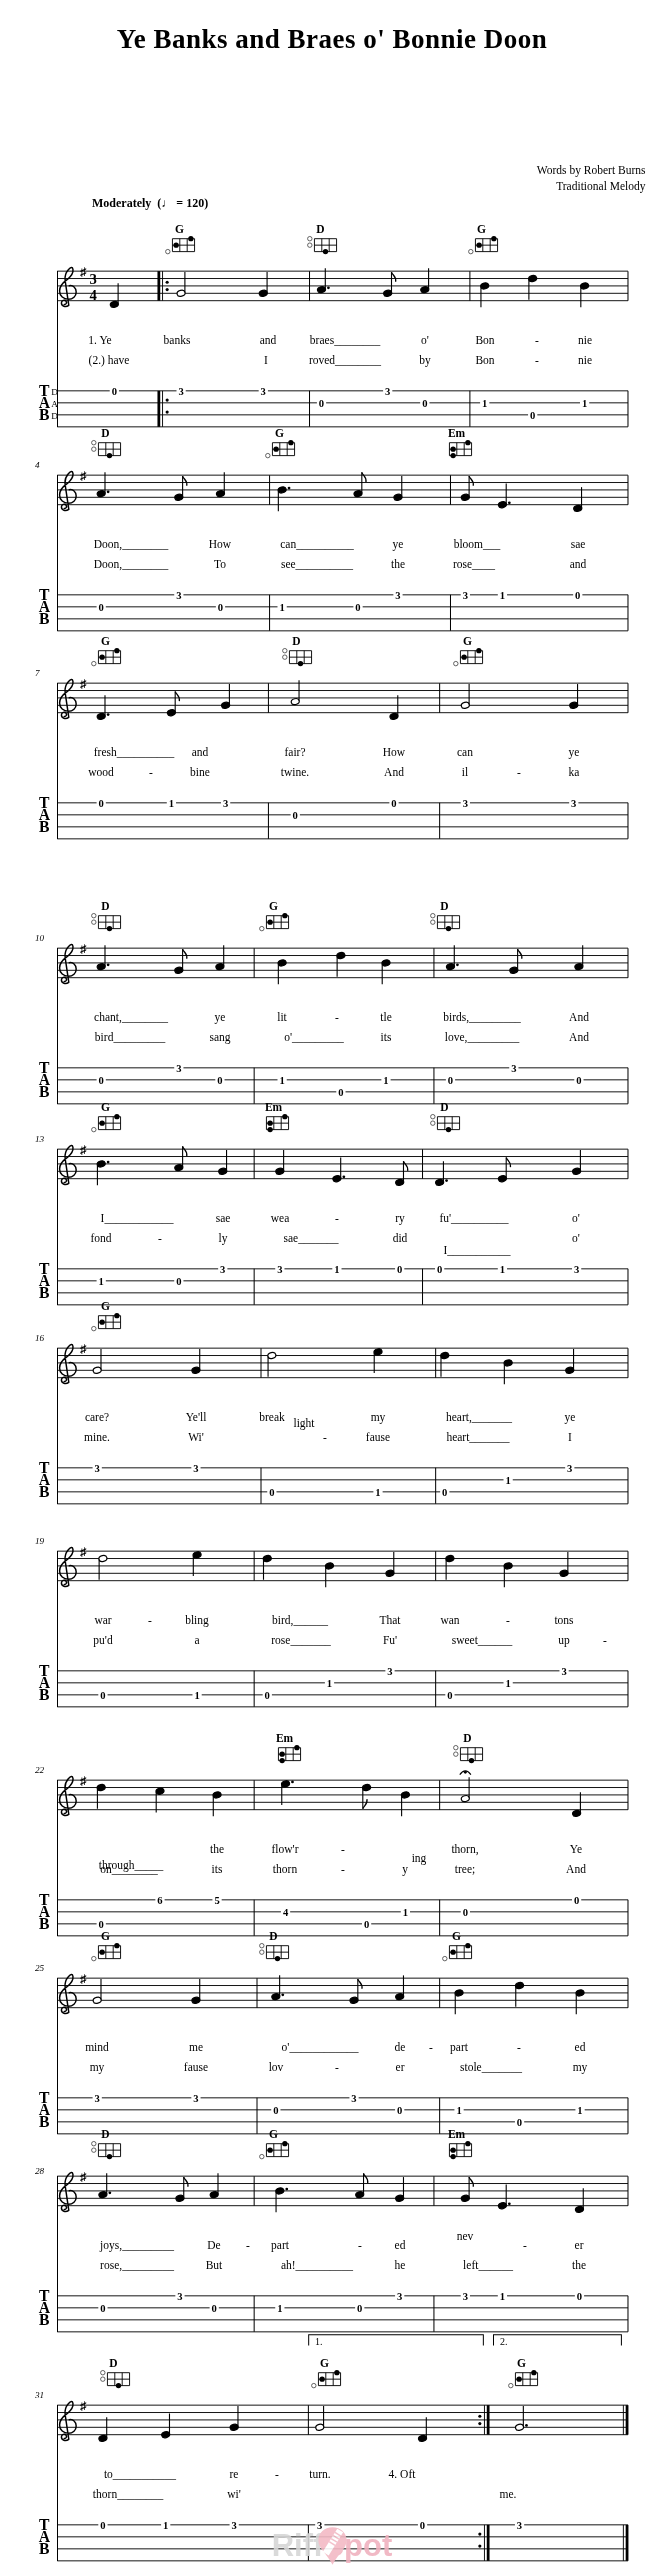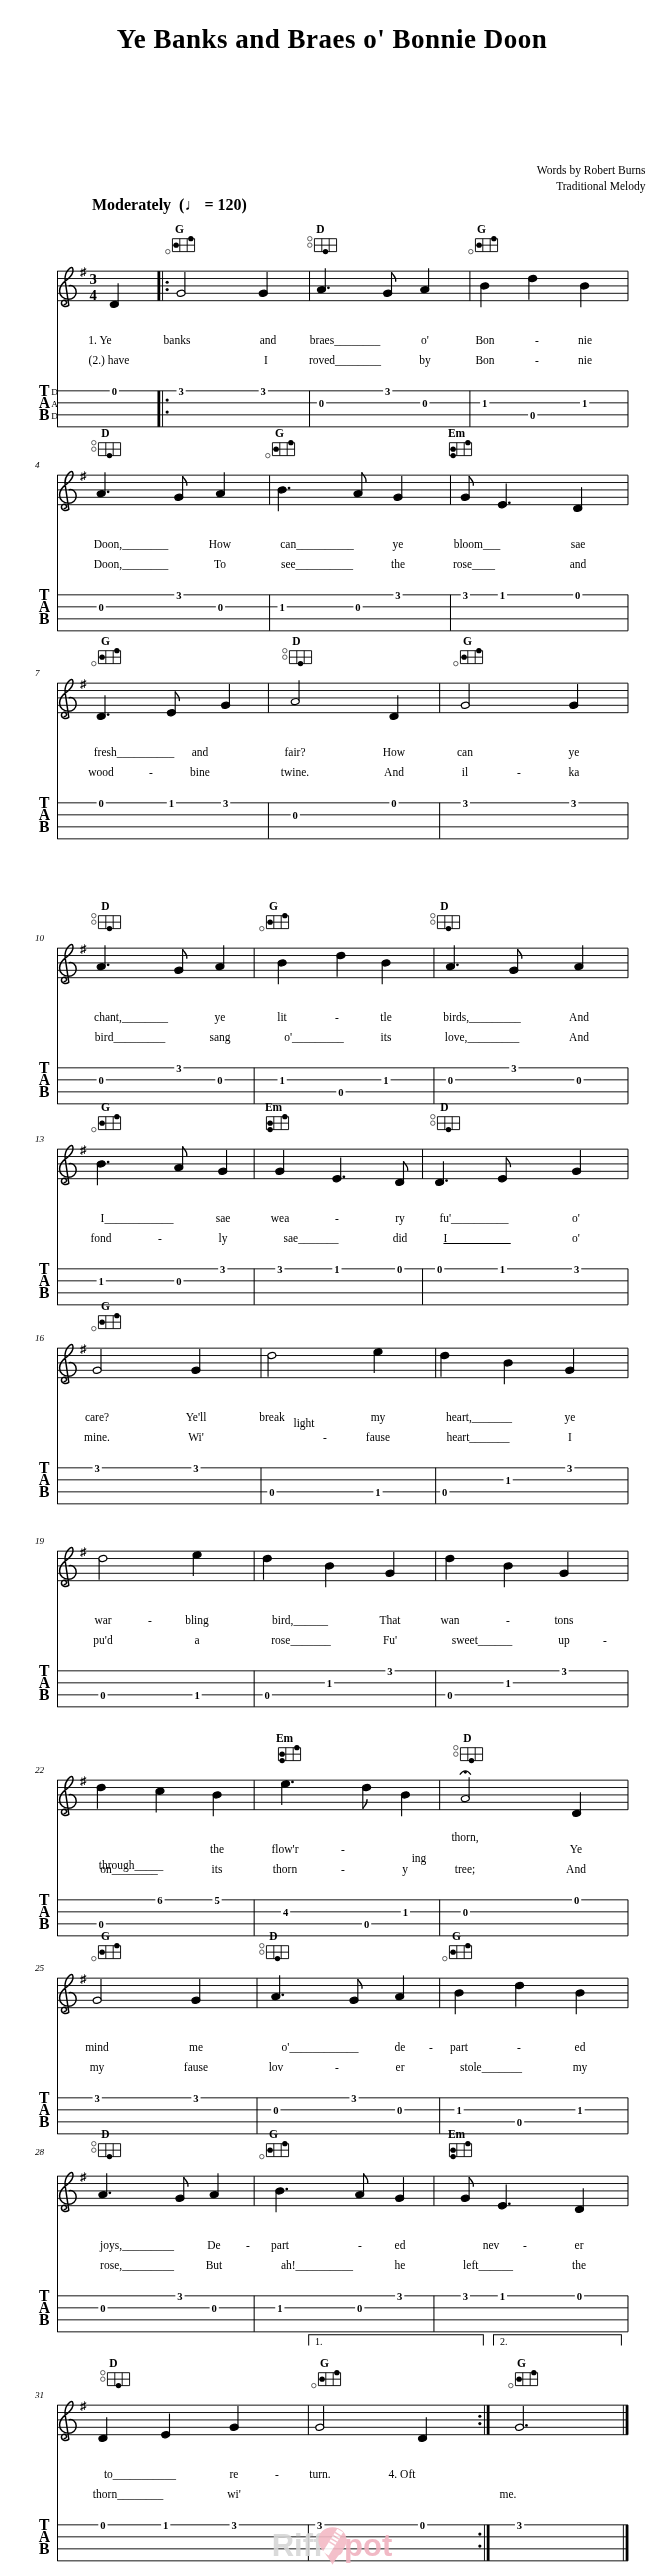--- a/index.html
+++ b/index.html
@@ -1,21 +1,21 @@
 <!DOCTYPE html>
 <html style="font-size:14.8px"><head>
 <meta charset="utf-8">
 <style>
   html,body{margin:0;padding:0;background:#fff;}
   .page{position:relative;width:664px;height:2576px;background:#fff;overflow:hidden;
         font-family:"Liberation Serif", serif;color:#000;}
   .title{position:absolute;top:24px;left:0;width:100%;text-align:center;
          font-size:27px;font-weight:bold;letter-spacing:0.5px;}
   .credits{position:absolute;top:163px;right:18.5px;text-align:right;font-size:11.5px;line-height:15.7px;}
-  .tempo{position:absolute;top:196px;left:92px;font-size:16px;font-weight:bold;}
+  .tempo{position:absolute;top:196px;left:92px;font-size:12px;font-weight:bold;}
   .system{position:absolute;left:0;width:664px;height:277px;}
   .chord-name{position:absolute;width:55px;margin-left:-28px;text-align:center;
               font-size:11.5px;font-weight:bold;}
   .measure-number{position:absolute;left:35px;font-style:italic;font-size:9.2px;}
   .lyric{position:absolute;transform:translateX(-50%);font-size:11.5px;white-space:pre;}
   .connector{position:absolute;left:57px;width:0;border-left:1.1px solid #000;}
   .footer{position:absolute;top:2528px;left:0;width:100%;display:flex;
           justify-content:center;align-items:center;opacity:0.9;}
   .brand{font-family:"Liberation Sans", sans-serif;font-weight:bold;font-size:31px;letter-spacing:0;}
   svg{position:absolute;overflow:visible;}
@@ -686,21 +686,21 @@
         <div class="lyric" style="left: 280px; top: 111px;">wea</div>
         <div class="lyric" style="left: 337px; top: 111px;">-</div>
         <div class="lyric" style="left: 400px; top: 111px;">ry</div>
         <div class="lyric" style="left: 474px; top: 111px;">fu'__________</div>
         <div class="lyric" style="left: 576px; top: 111px;">o'</div>
         <div class="lyric" style="left: 101px; top: 131px;">fond</div>
         <div class="lyric" style="left: 160px; top: 131px;">-</div>
         <div class="lyric" style="left: 223px; top: 131px;">ly</div>
         <div class="lyric" style="left: 311px; top: 131px;">sae_______</div>
         <div class="lyric" style="left: 400px; top: 131px;">did</div>
-        <div class="lyric" style="left: 477px; top: 131px; text-decoration: underline;">I___________</div>
+        <div class="lyric" style="left: 477px; top: 143px;">I___________</div>
         <div class="lyric" style="left: 576px; top: 131px;">o'</div>
         <svg width="664" height="52" style="left: 0px; top: 164px;" viewBox="0 0 719 56">
           <line x1="62" y1="4" x2="680" y2="4" stroke="#000" stroke-width="1"></line>
           <line x1="62" y1="17" x2="680" y2="17" stroke="#000" stroke-width="1"></line>
           <line x1="62" y1="30" x2="680" y2="30" stroke="#000" stroke-width="1"></line>
           <line x1="62" y1="43" x2="680" y2="43" stroke="#000" stroke-width="1"></line>
           <line x1="275.21" y1="4" x2="275.21" y2="43" stroke="#000" stroke-width="1.1"></line>
           <line x1="457.52" y1="4" x2="457.52" y2="43" stroke="#000" stroke-width="1.1"></line>
           <text x="48" y="10" font-size="17" font-weight="bold" text-anchor="middle">T</text>
           <text x="48" y="23" font-size="17" font-weight="bold" text-anchor="middle">A</text>
@@ -988,21 +988,21 @@
           <g>
             <ellipse cx="624.38" cy="50" rx="4.4" ry="3.2" transform="rotate(-14 624.38 50)" fill="#000" stroke="#000" stroke-width="1.3"></ellipse>
             <line x1="628.48" y1="49" x2="628.48" y2="27" stroke="#000" stroke-width="1.2"></line>
           </g>
         </svg>
         <div class="lyric" style="left: 131px; top: 111px; margin-top: 16px;">through_____</div>
         <div class="lyric" style="left: 217px; top: 111px;">the</div>
         <div class="lyric" style="left: 285px; top: 111px;">flow'r</div>
         <div class="lyric" style="left: 343px; top: 111px;">-</div>
         <div class="lyric" style="left: 405px; top: 120px; margin-left: 14px;">ing</div>
-        <div class="lyric" style="left: 465px; top: 99px;">thorn,</div>
+        <div class="lyric" style="left: 465px; top: 111px;">thorn,</div>
         <div class="lyric" style="left: 576px; top: 111px;">Ye</div>
         <div class="lyric" style="left: 129px; top: 131px;">on________</div>
         <div class="lyric" style="left: 217px; top: 131px;">its</div>
         <div class="lyric" style="left: 285px; top: 131px;">thorn</div>
         <div class="lyric" style="left: 343px; top: 131px;">-</div>
         <div class="lyric" style="left: 405px; top: 131px;">y</div>
         <div class="lyric" style="left: 465px; top: 131px;">tree;</div>
         <div class="lyric" style="left: 576px; top: 131px;">And</div>
         <svg width="664" height="52" style="left: 0px; top: 164px;" viewBox="0 0 719 56">
           <line x1="62" y1="4" x2="680" y2="4" stroke="#000" stroke-width="1"></line>
@@ -1198,21 +1198,21 @@
           <line x1="8" y1="11" x2="32" y2="11" stroke="#000" stroke-width="1"></line>
           <line x1="8" y1="18" x2="32" y2="18" stroke="#000" stroke-width="1"></line>
           <line x1="8" y1="4" x2="8" y2="18" stroke="#000" stroke-width="1"></line>
           <line x1="16" y1="4" x2="16" y2="18" stroke="#000" stroke-width="1"></line>
           <line x1="24" y1="4" x2="24" y2="18" stroke="#000" stroke-width="1"></line>
           <line x1="32" y1="4" x2="32" y2="18" stroke="#000" stroke-width="1"></line>
           <circle cx="28" cy="4" r="2.9" fill="#000"></circle>
           <circle cx="12" cy="11" r="2.9" fill="#000"></circle>
           <circle cx="12" cy="18" r="2.9" fill="#000"></circle>
         </svg>
-        <div class="measure-number" style="top: 19px; font-family: Liberation Serif, serif;">28</div>
+        <div class="measure-number" style="top: 38px; font-family: Liberation Serif, serif;">28</div>
         <div class="connector" style="top: 48px; height: 156px;"></div>
         <svg width="664" height="78" style="left: 0px; top: 35px;" viewBox="0 0 719 84">
           <line x1="62" y1="14" x2="680" y2="14" stroke="#000" stroke-width="1"></line>
           <line x1="62" y1="22" x2="680" y2="22" stroke="#000" stroke-width="1"></line>
           <line x1="62" y1="30" x2="680" y2="30" stroke="#000" stroke-width="1"></line>
           <line x1="62" y1="38" x2="680" y2="38" stroke="#000" stroke-width="1"></line>
           <line x1="62" y1="46" x2="680" y2="46" stroke="#000" stroke-width="1"></line>
           <line x1="275.21" y1="14" x2="275.21" y2="46" stroke="#000" stroke-width="1.1"></line>
           <line x1="469.88" y1="14" x2="469.88" y2="46" stroke="#000" stroke-width="1.1"></line>
           <path d="M74.5,51 C71,53.5 66.5,52 66.5,48.5 C66.5,45.5 70,44.5 71.5,46.5 C73,48.5 71,50.5 69.5,50 M74.5,51 L70.5,24 C70,20 71,16 74,12.5 C76.5,9.5 78.5,9 79,12 C79.5,15.5 77,19.5 73,23 C68,26.5 64.5,30.5 64.5,35.5 C64.5,41 69,44.5 74,44.5 C79,44.5 82.5,41 82.5,36.5 C82.5,32 79,29 75,29.8" stroke="#000" stroke-width="1.6" fill="none" stroke-linecap="round"></path>
@@ -1260,21 +1260,21 @@
             <ellipse cx="627.47" cy="50" rx="4.4" ry="3.2" transform="rotate(-14 627.47 50)" fill="#000" stroke="#000" stroke-width="1.3"></ellipse>
             <line x1="631.57" y1="49" x2="631.57" y2="27" stroke="#000" stroke-width="1.2"></line>
           </g>
         </svg>
         <div class="lyric" style="left: 137px; top: 111px;">joys,_________</div>
         <div class="lyric" style="left: 214px; top: 111px;">De</div>
         <div class="lyric" style="left: 248px; top: 111px;">-</div>
         <div class="lyric" style="left: 280px; top: 111px;">part</div>
         <div class="lyric" style="left: 360px; top: 111px;">-</div>
         <div class="lyric" style="left: 400px; top: 111px;">ed</div>
-        <div class="lyric" style="left: 465px; top: 111px; margin-left: 26px;">nev</div>
+        <div class="lyric" style="left: 465px; top: 102px;">nev</div>
         <div class="lyric" style="left: 525px; top: 111px;">-</div>
         <div class="lyric" style="left: 579px; top: 111px;">er</div>
         <div class="lyric" style="left: 137px; top: 131px;">rose,_________</div>
         <div class="lyric" style="left: 214px; top: 131px;">But</div>
         <div class="lyric" style="left: 317px; top: 131px;">ah!__________</div>
         <div class="lyric" style="left: 400px; top: 131px;">he</div>
         <div class="lyric" style="left: 488px; top: 131px;">left______</div>
         <div class="lyric" style="left: 579px; top: 131px;">the</div>
         <svg width="664" height="52" style="left: 0px; top: 164px;" viewBox="0 0 719 56">
           <line x1="62" y1="4" x2="680" y2="4" stroke="#000" stroke-width="1"></line>

